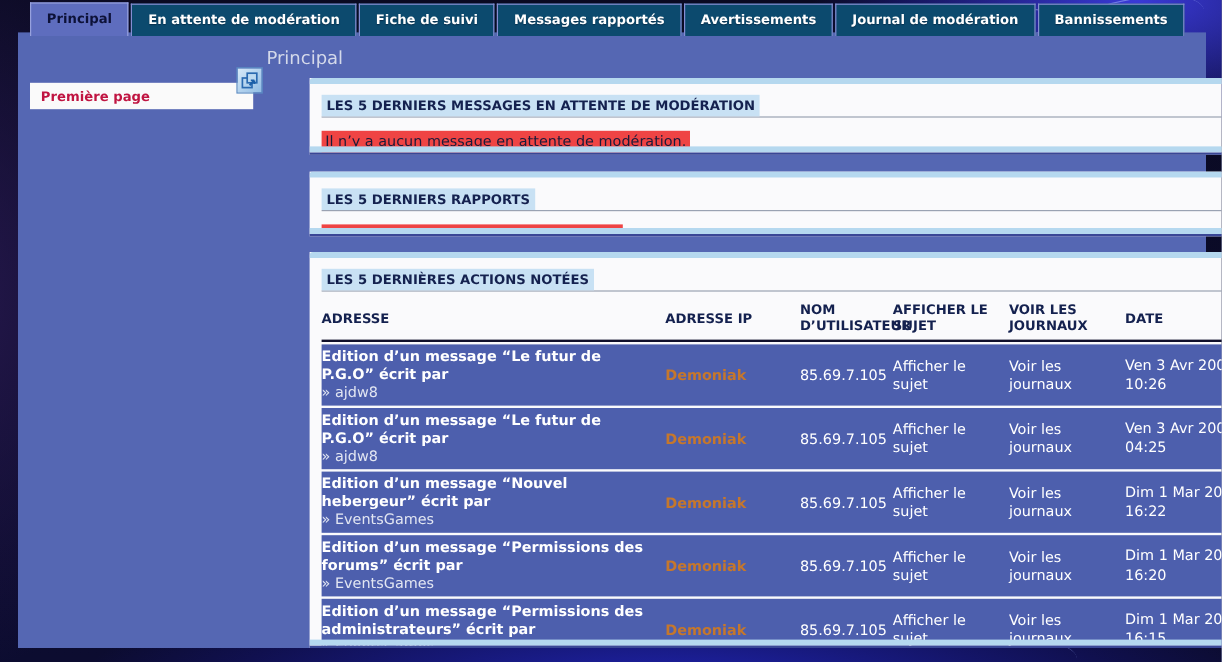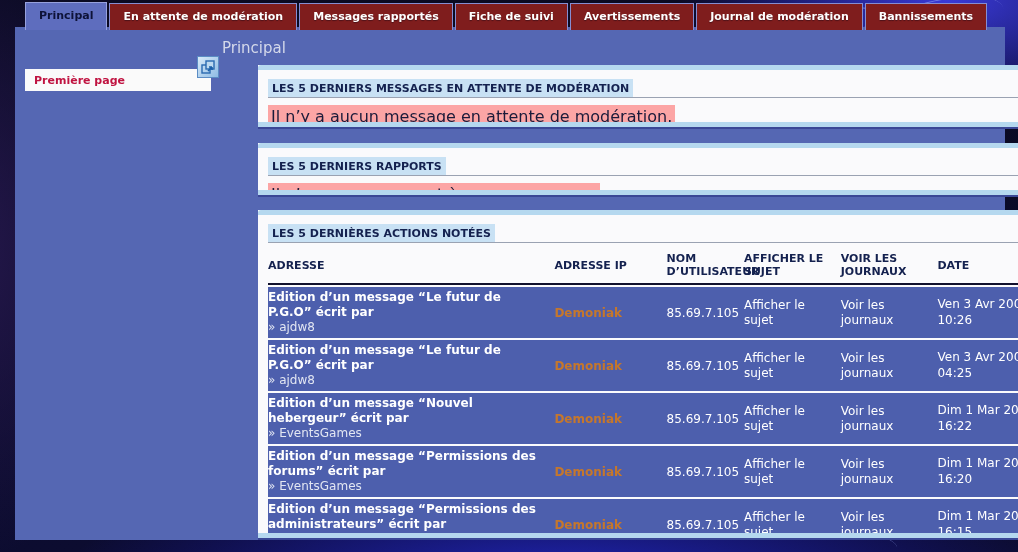--- a/index.html
+++ b/index.html
@@ -16,21 +16,21 @@
   
   .streak { position:absolute; border-top:1px solid rgba(170,190,255,.5); border-radius:50%; pointer-events:none; }
   .s1 { width:180px; height:60px; right:10px; top:6px; transform:rotate(-18deg); }
   .s2 { width:120px; height:40px; right:60px; top:18px; transform:rotate(24deg); border-color:rgba(210,225,255,.6); }
   .s3 { width:300px; height:50px; left:120px; bottom:2px; transform:rotate(-4deg); border-color:rgba(140,160,255,.45); }
   .s4 { width:260px; height:46px; right:120px; bottom:-6px; transform:rotate(6deg); border-color:rgba(160,180,255,.5); }
 
   
   .tabbar { position:absolute; left:25px; top:3px; display:flex; gap:2px; z-index:3; }
   .tab {
-    background:#7f1d1d; border:1px solid #858dd2; border-bottom:none;
+    background:#0c4a6e; border:1px solid #858dd2; border-bottom:none;
     color:#fff; font-size:11px; font-weight:bold;
     padding:6px 13px 6px; white-space:nowrap; cursor:pointer;
     text-shadow:0 1px 1px rgba(0,0,20,.4);
   }
   .tab.active {
     background:#5e6dbe; color:#0d1238; border-color:#97a1dd;
     padding-bottom:8px; margin-top:-1px; text-shadow:none;
   }
 
   
@@ -59,21 +59,21 @@
   .panel::before { content:""; display:block; height:5px; background:#b5d8ef; border-radius:3px 3px 0 0; }
   .panel .strip-bottom { position:absolute; left:0; right:0; bottom:0; height:5px; background:#b5d8ef; }
   .panel-inner { padding:7px 10px 0; }
 
   .sec-head { border-bottom:1px solid #9aa2b2; }
   .sec-head .hl {
     display:inline-block; background:#c8e1f4; color:#14214f;
     font-size:11px; font-weight:bold; padding:3px 4px 2px;
   }
   .empty-line { margin-top:9px; }
-  .empty-line .hl2 { background:#fca5a5; color:#1b1b3a; font-size:16px; padding:2px 3px; }
+  .empty-line .hl2 { background:#ef4444; color:#1b1b3a; font-size:12px; padding:2px 3px; }
 
   
   .tbl { margin-top:4px; }
   .tbl-head {
     display:grid; grid-template-columns:37% 14.5% 10% 12.5% 12.5% 13.5%;
     align-items:center; min-height:38px;
     border-bottom:2px solid #10102c; color:#14214f;
     font-size:11px; font-weight:bold;
   }
   .tbl-head > div { padding:4px 6px 4px 0; }
@@ -98,22 +98,22 @@
 <body>
 
 <div class="streak s1"></div>
 <div class="streak s2"></div>
 <div class="streak s3"></div>
 <div class="streak s4"></div>
 
 <div class="tabbar">
     <div class="tab active">Principal</div>
     <div class="tab">En attente de modération</div>
+    <div class="tab">Fiche de suivi</div>
     <div class="tab">Messages rapportés</div>
-    <div class="tab">Fiche de suivi</div>
     <div class="tab">Avertissements</div>
     <div class="tab">Journal de modération</div>
     <div class="tab">Bannissements</div>
   </div>
 
 <div class="content">
 
   <div class="page-title">Principal</div>
 
   <div class="resize-btn">

